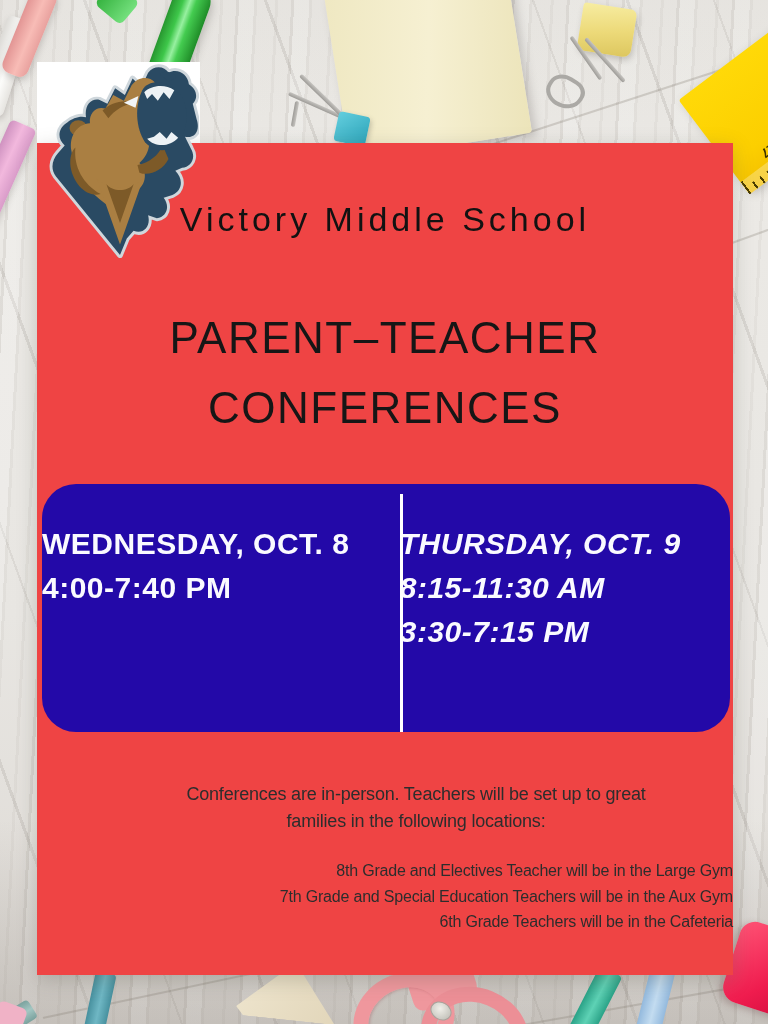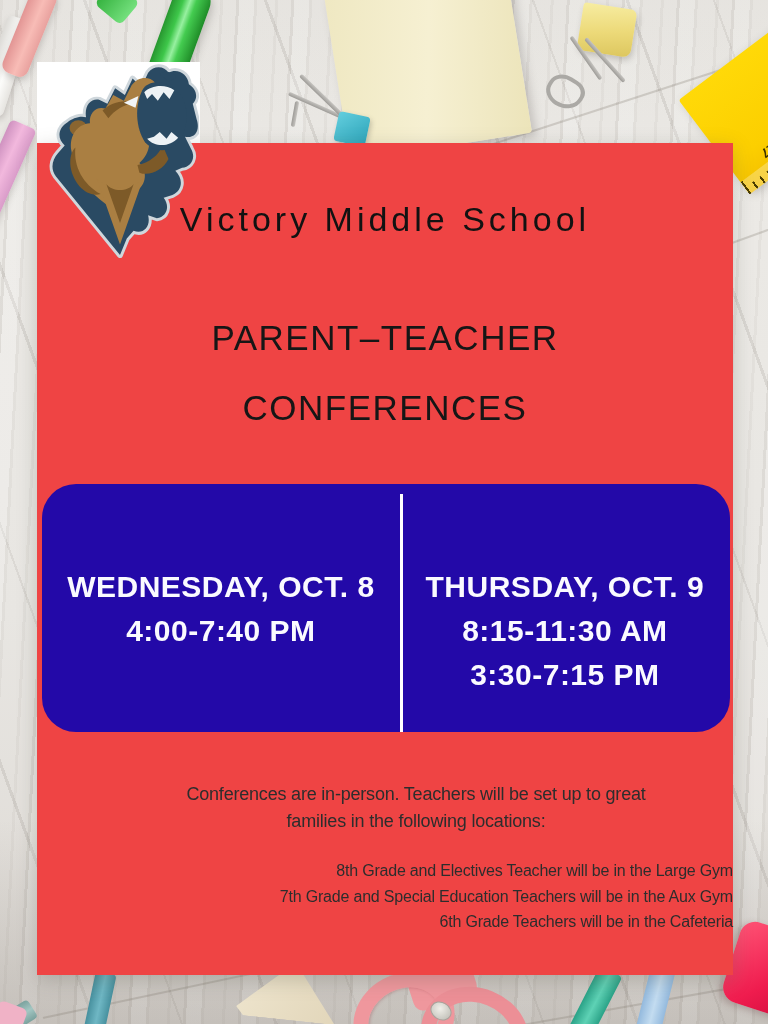--- a/index.html
+++ b/index.html
@@ -82,26 +82,26 @@
   
   .logo-box{position:absolute;left:37px;top:62px;width:163px;height:90px;background:#ffffff;z-index:2;}
   .card{position:absolute;left:37px;top:143px;width:696px;height:832px;background:#ef4444;z-index:2;
     box-shadow:0 5px 18px rgba(95,88,80,.28);}
   .bear{position:absolute;left:41px;top:64px;width:158px;height:194px;z-index:3;}
 
   
   .school-name{position:absolute;left:0;top:57px;width:100%;text-align:center;z-index:3;
     font-size:34px;letter-spacing:4px;color:#121212;}
   .headline{position:absolute;left:0;top:160px;width:100%;text-align:center;z-index:3;
-    font-size:35px;line-height:70px;letter-spacing:1.5px;color:#161616;font-weight:400;}
+    font-size:44px;line-height:70px;letter-spacing:1.5px;color:#161616;font-weight:400;}
   .panel{position:absolute;left:5px;top:341px;width:688px;height:248px;border-radius:34px;z-index:3;
     display:flex;color:#fafaff;}
-  .panel-col{box-sizing:border-box;padding-top:81px;text-align:center;
+  .panel-col{box-sizing:border-box;padding-top:38px;text-align:left;
     font-weight:700;font-size:30px;line-height:44px;letter-spacing:0.5px;}
-  .col-left{width:52%;} .col-right{width:48%;}
+  .col-left{width:52%;} .col-right{width:48%;font-style:italic;}
   .panel-divider{position:absolute;left:52%;top:10px;bottom:0;width:3px;background:#ffffff;}
   .intro{position:absolute;left:0;top:638px;width:100%;text-align:center;z-index:3;
     font-size:18px;line-height:27px;letter-spacing:-0.2px;color:#2d2d2d;margin-left:31px;}
   .locations{position:absolute;left:0;top:715px;width:100%;text-align:right;z-index:3;
     font-size:16px;line-height:25.5px;letter-spacing:-0.2px;color:#2d2d2d;}
 </style>
 </head>
 <body>
 
 <div class="stage">

